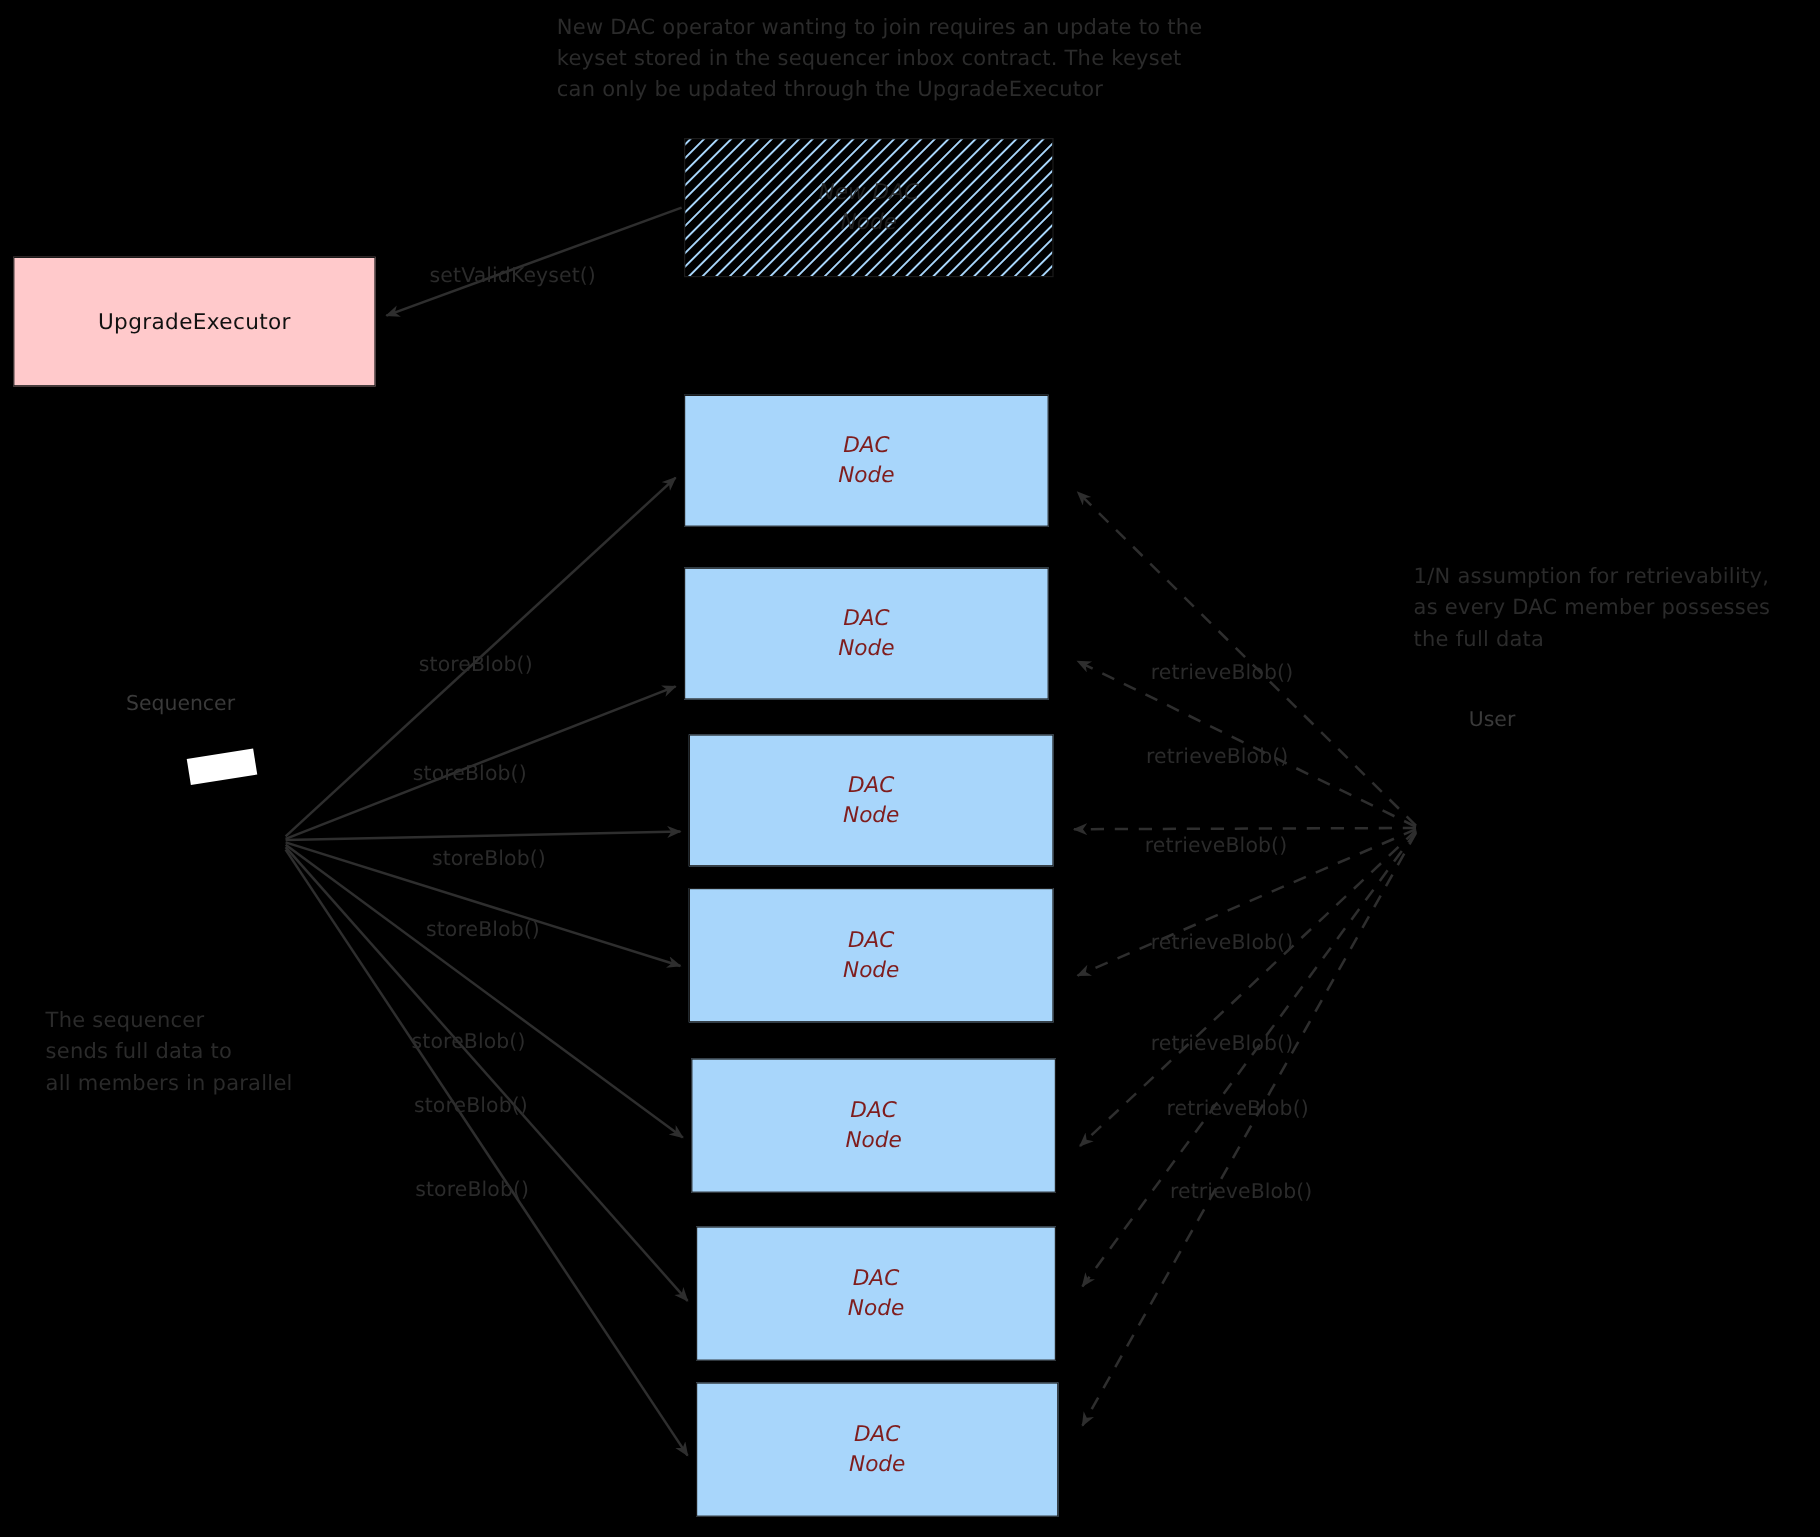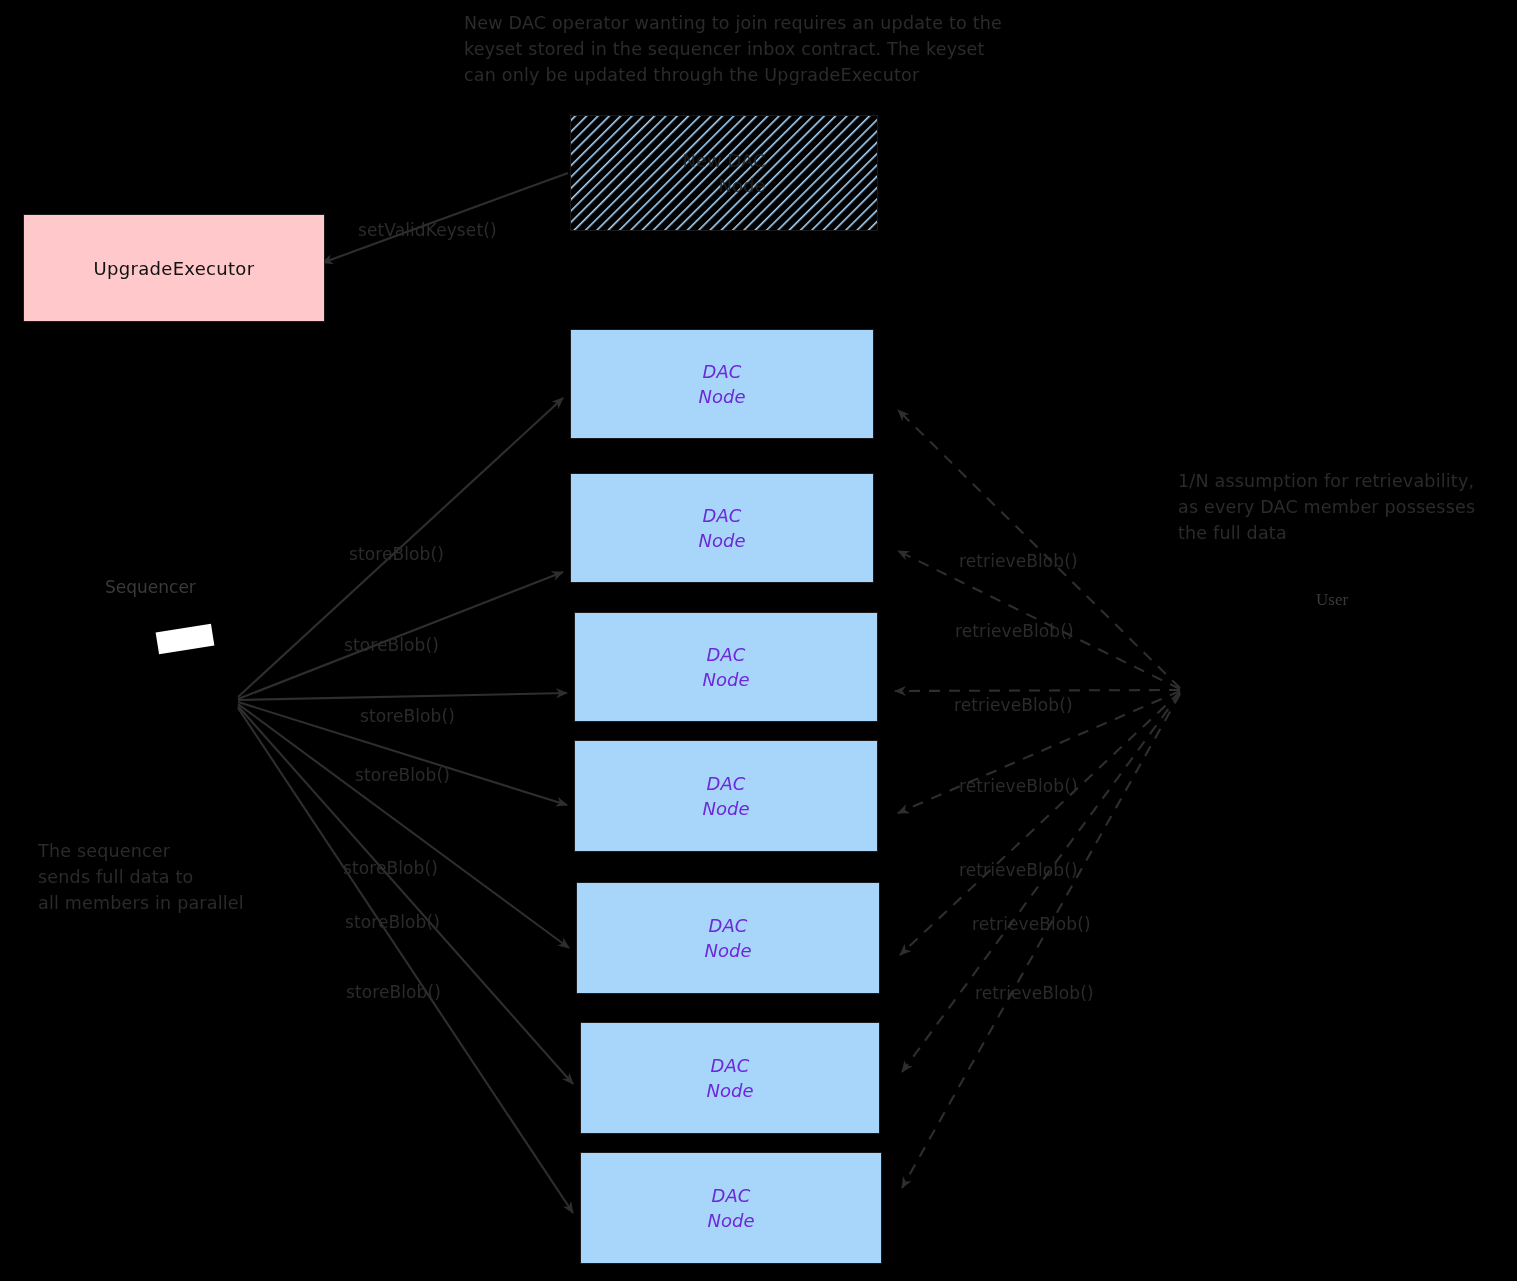--- a/index.html
+++ b/index.html
@@ -51,21 +51,21 @@
   .node-box {
     position: absolute;
     box-sizing: border-box;
     border: 1.6px solid #1b1b1b;
     display: flex;
     align-items: center;
     justify-content: center;
     text-align: center;
   }
   .node-box .node-text {
-    color: #6d28d9;
+    color: #7f1d1d;
     font-family: "DejaVu Sans", sans-serif;
     font-size: 18px;
     line-height: 25px;
     font-style: italic;
     white-space: pre-line;
   }
   .exec-box {
     position: absolute;
     box-sizing: border-box;
     border: 1.6px solid #1b1b1b;
@@ -87,23 +87,23 @@
     align-items: center;
     justify-content: center;
     text-align: center;
   }
   .hatch-box .hatch-text {
     position: relative;
     color: #242424;
     font-family: "DejaVu Sans", sans-serif;
     font-size: 18px;
     line-height: 25px;
+    font-style: italic;
     white-space: pre-line;
     opacity: 0.85;
-    text-align: right;
   }
   .seq-glyph {
     position: absolute;
     background: #ffffff;
     transform: rotate(-9deg);
   }
 </style>
 </head>
 <body>
 
@@ -150,21 +150,21 @@
     <g>
       <rect x="571" y="116" width="306" height="114" fill="url(#hatchPattern)"></rect>
     </g>
   </svg>
 
   <div class="hatch-box" style="left:570px; top:115px; width:308px; height:116px;">
     <span class="hatch-text">New DAC
 Node</span>
   </div>
 
-  <div class="exec-box" style="left:11px; top:214px; width:302px; height:108px; background:#ffc9cb;margin-left:12px;">
+  <div class="exec-box" style="left:11px; top:214px; width:302px; height:108px; background:#ffc9cb;">
     <span class="exec-text">UpgradeExecutor</span>
   </div>
 
   <div class="node-box" style="left:570px; top:329px; width:304px; height:110px; background:#a8d6fb;">
     <span class="node-text">DAC
 Node</span>
   </div>
   <div class="node-box" style="left:570px; top:473px; width:304px; height:110px; background:#a8d6fb;">
     <span class="node-text">DAC
 Node</span>
@@ -186,21 +186,21 @@
 Node</span>
   </div>
   <div class="node-box" style="left:580px; top:1152px; width:302px; height:112px; background:#a8d6fb;">
     <span class="node-text">DAC
 Node</span>
   </div>
 
   <div class="seq-glyph" style="left:157px; top:628px; width:56px; height:22px;"></div>
   <div class="actor-label" style="left:105px; top:577px;">Sequencer</div>
 
-  <div class="actor-label" style="left:1316px; top:590px;font-family:Liberation Serif, serif;">User</div>
+  <div class="actor-label" style="left:1224px; top:590px;">User</div>
 
   <div class="note" style="left:38px; top:838px;">The sequencer
 sends full data to
 all members in parallel</div>
 
   <div class="note" style="left:464px; top:10px;">New DAC operator wanting to join requires an update to the
 keyset stored in the sequencer inbox contract. The keyset
 can only be updated through the UpgradeExecutor</div>
 
   <div class="note" style="left:1178px; top:468px;">1/N assumption for retrievability,

